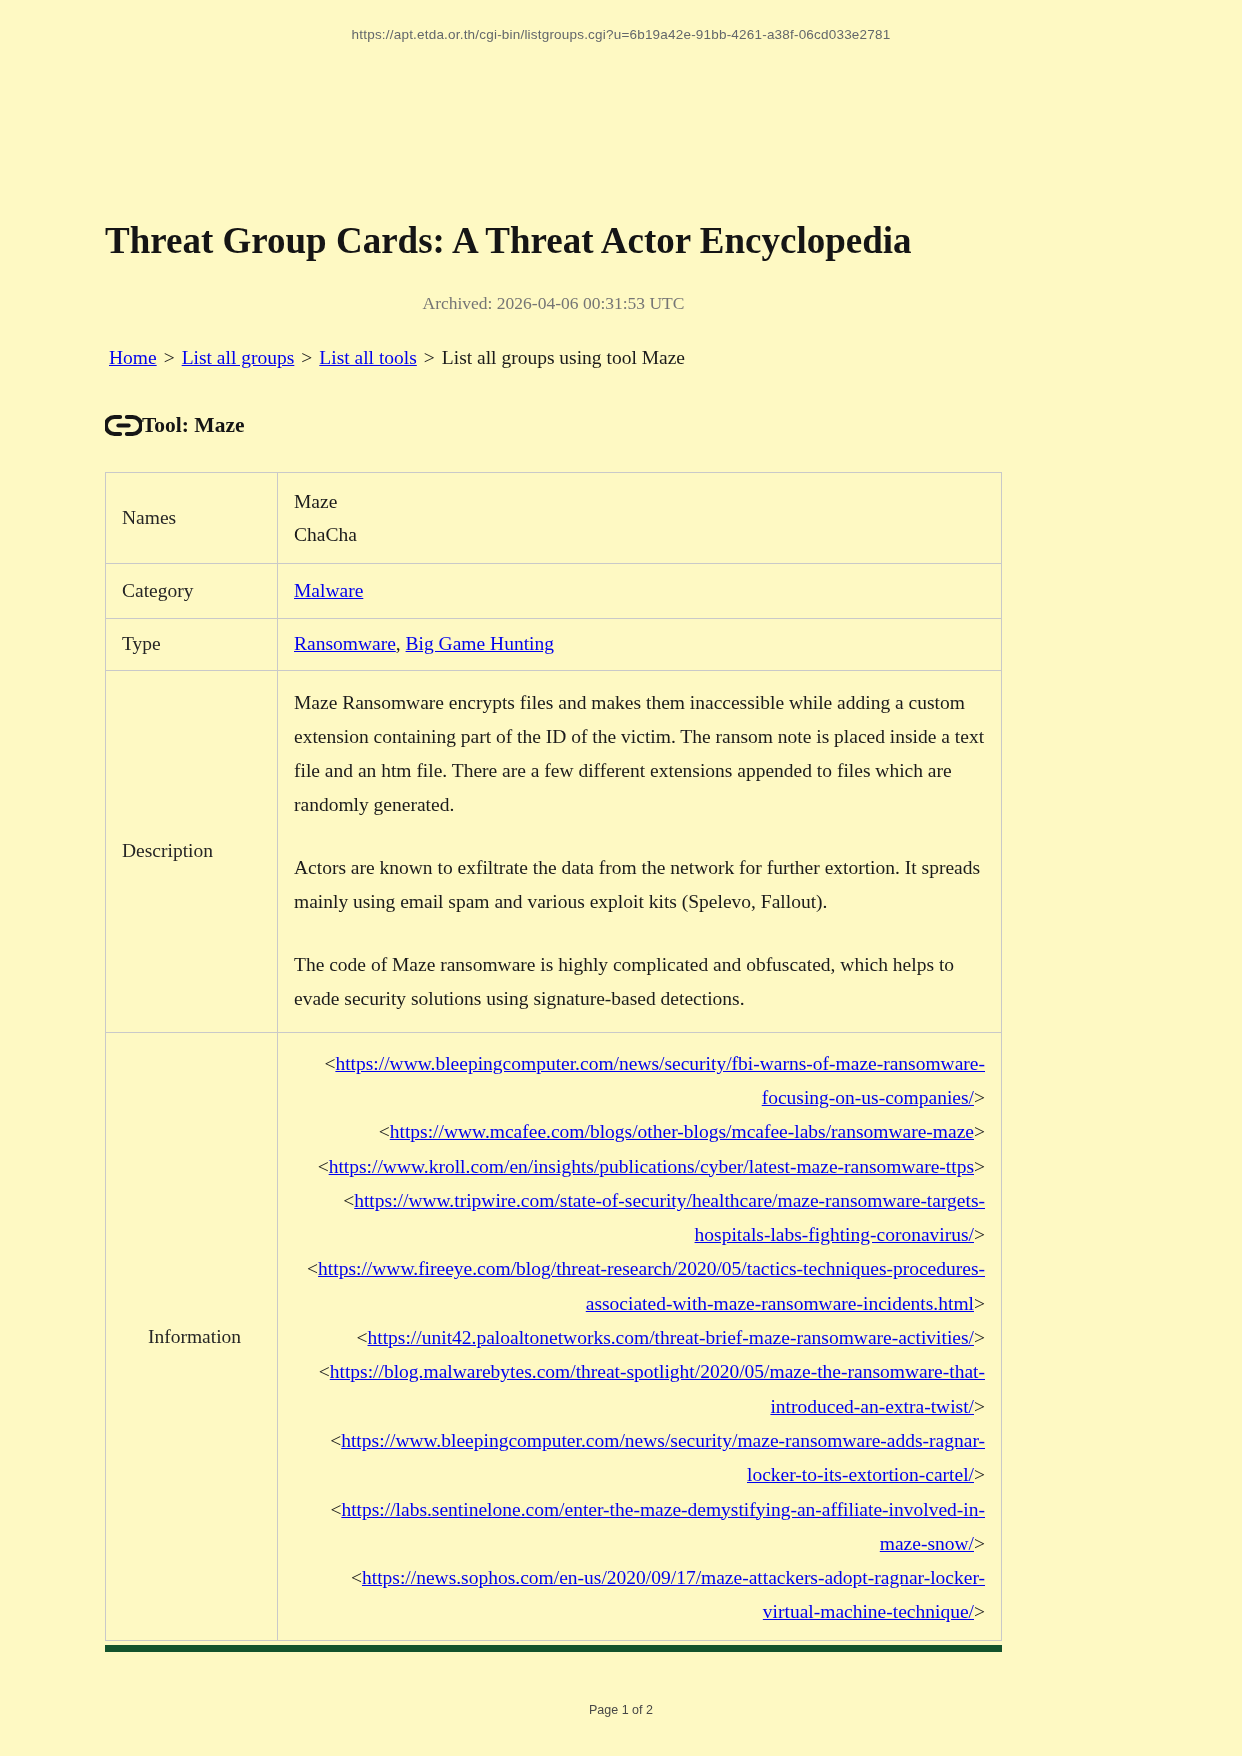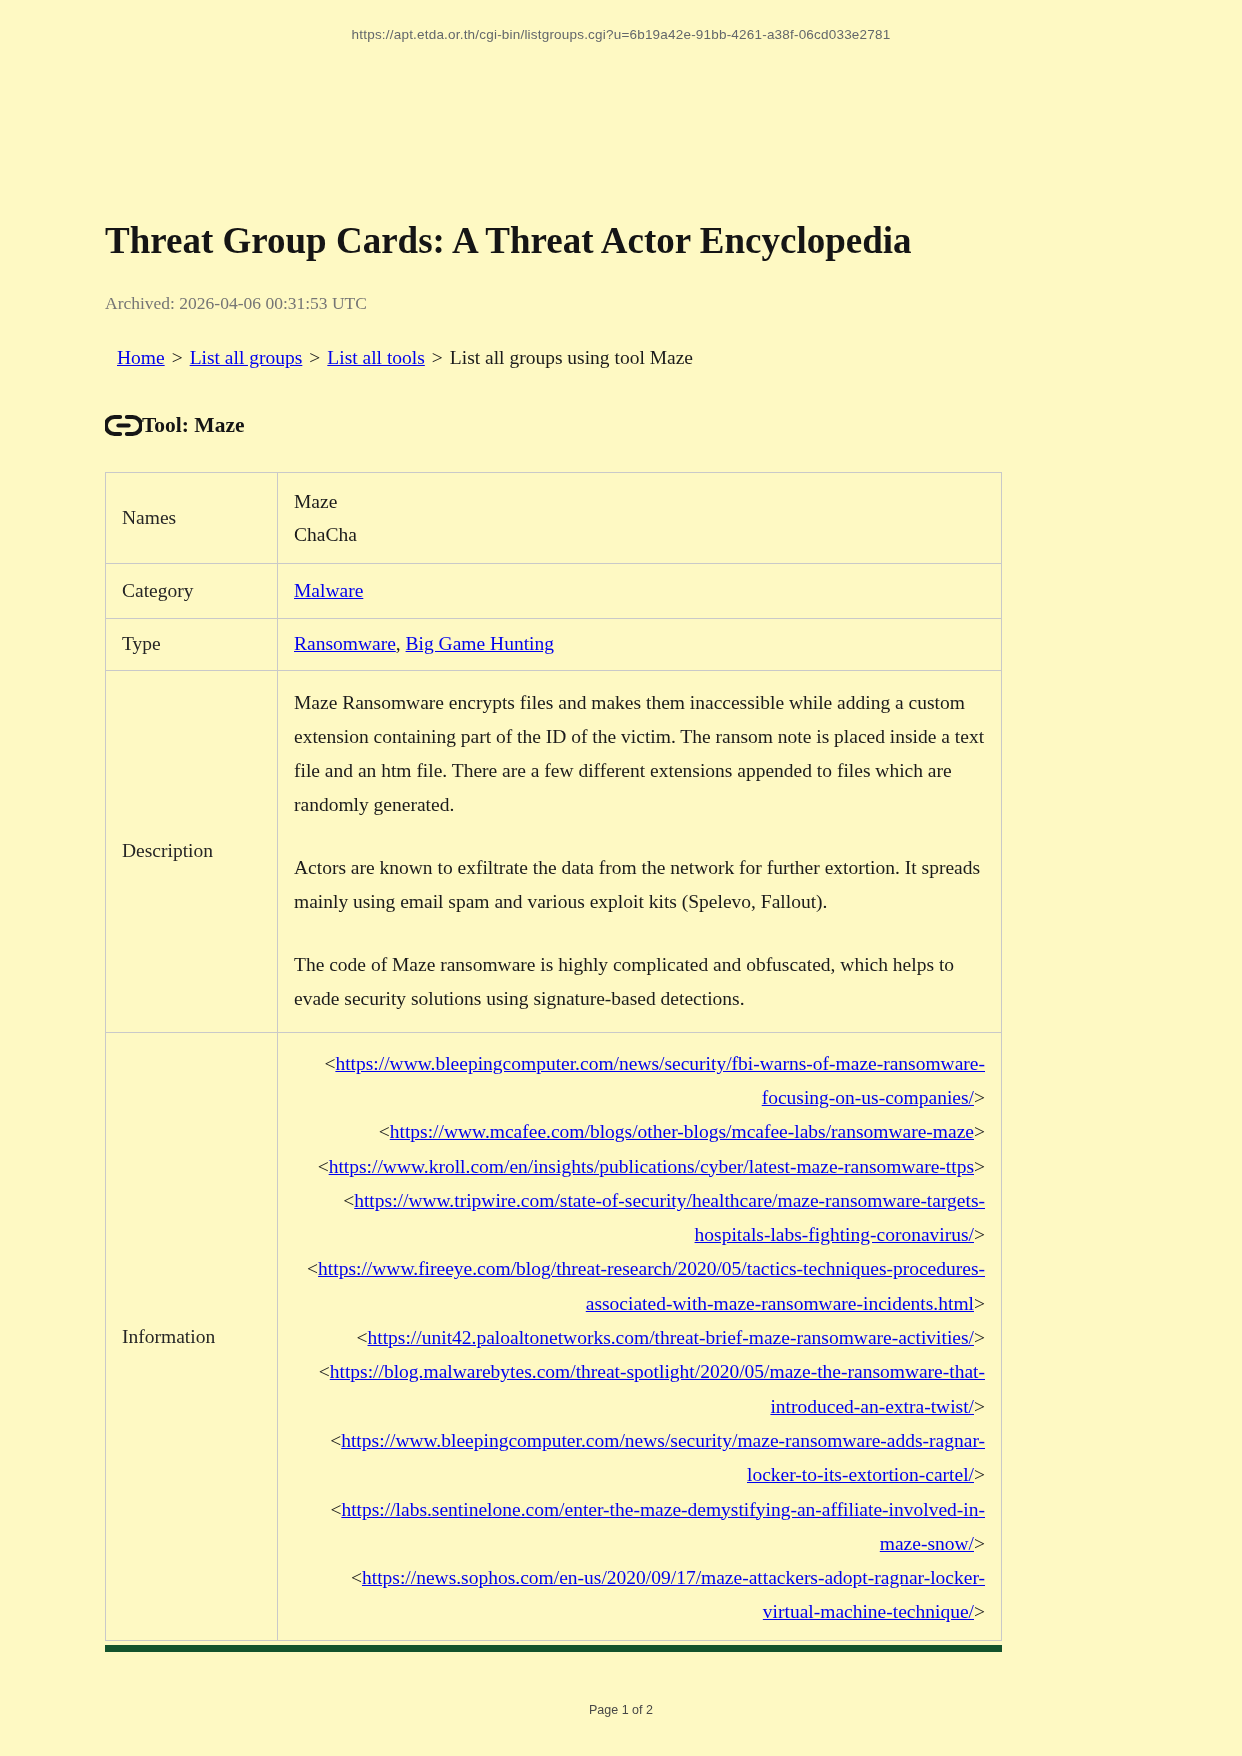--- a/index.html
+++ b/index.html
@@ -22,22 +22,22 @@
     letter-spacing: .2px;
   }
   .content { position: absolute; left: 105px; top: 16px; width: 897px; }
   h1.title {
     margin: 203px 0 0 0;
     font-size: 37px;
     line-height: 1.18;
     font-weight: bold;
     color: #151515;
   }
-  .archived { margin: 30px 0 0 0; font-size: 17.5px; color: #757575; }
-  .breadcrumb { margin: 33px 0 0 12px; font-size: 19.5px; }
+  .archived { margin: 30px 0 0 0; font-size: 17.5px; color: #757575; text-align: center; }
+  .breadcrumb { margin: 33px 0 0 4px; font-size: 19.5px; }
   .link { color: #0000ee; text-decoration: underline; cursor: pointer; }
   .bc-sep { margin: 0 7px; color: #1b1b1b; }
   .tool-heading {
     margin: 44px 0 0 0;
     display: flex; align-items: center; 
     font-size: 21.5px; font-weight: bold; color: #151515;
   }
   .link-icon svg { display: block; }
   .table-wrap {
     margin-top: 34px;
@@ -57,21 +57,21 @@
   td.value { padding: 10px 16px; }
   .row-names td { height: 91px; }
   .row-category td { height: 55px; }
   .row-type td { height: 52px; }
   .row-description td { height: 362px; }
   .name-line { line-height: 33px; }
   .desc-list p { margin: 0 0 29px 0; line-height: 34px; }
   .desc-list p:last-child { margin-bottom: 0; }
   .type-sep { white-space: pre; }
   .row-information td { vertical-align: top; }
-  .row-information td.label { padding-top: 11px; }
+  .row-information td.label { padding-top: 11px; text-align: center; }
   .row-information td.value { padding-top: 14px; }
   .info-line { line-height: 34.3px; overflow-wrap: break-word; text-align: right; }
   .bracket { color: #1b1b1b; }
   .page-footer {
     position: absolute;
     top: 1703px; left: 0; width: 100%;
     text-align: center;
     font-family: Liberation Sans, sans-serif;
     font-size: 12.5px;
     color: #474747;

